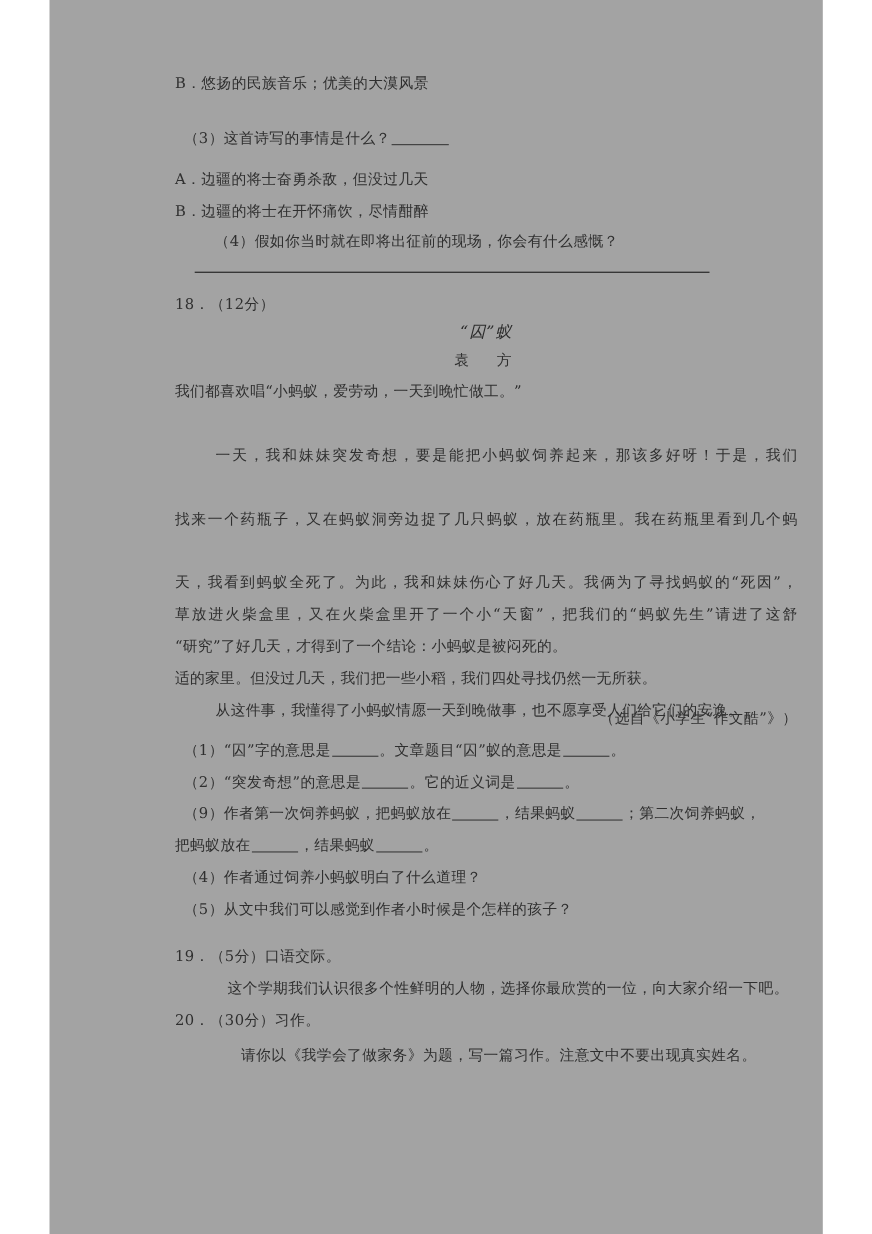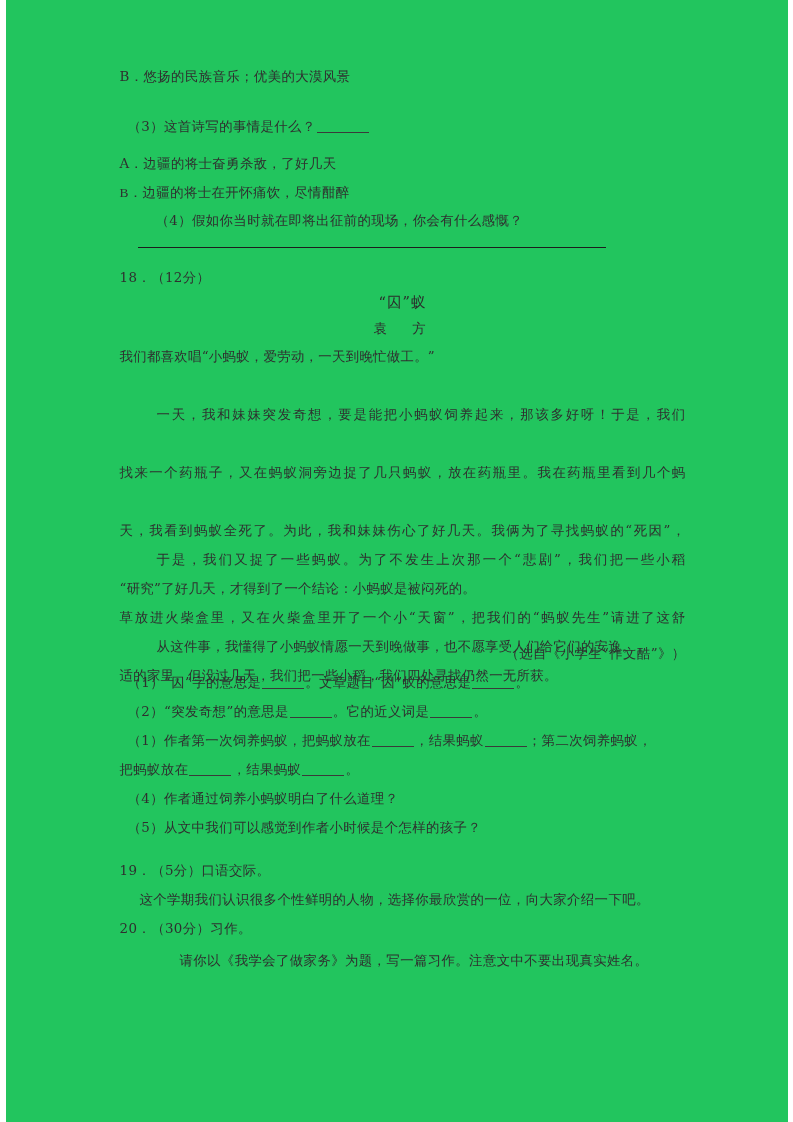--- a/index.html
+++ b/index.html
@@ -2,23 +2,23 @@
 <html><head>
 <meta charset="utf-8">
 <style>
   html, body {
     margin: 0;
     padding: 0;
     background: #ffffff;
   }
   .page {
     position: relative;
-    width: 782px;
+    width: 703px;
     height: 1122px;
-    background: #22c55e;
+    background: #a3a3a3;
     margin: 0 auto;
     overflow: hidden;
     font-family: "DejaVu Serif", "Liberation Serif", serif;
     color: #2b2b2b;
   }
   .content {
     position: absolute;
     left: 114px;
     top: 0;
     width: 566px;
@@ -91,20 +91,21 @@
   }
 
   
   .title {
     text-align: center;
     font-size: 14.5px;
     line-height: 28px;
     letter-spacing: 1px;
     color: #2b2b2b;
     width: 566px;
+    font-style: italic;
   }
   .author {
     text-align: center;
     font-size: 13.4px;
     line-height: 28px;
     letter-spacing: 6px;
     color: #2f2f2f;
     width: 566px;
   }
   .source {
@@ -124,23 +125,23 @@
 
 <div class="page">
   <div class="content">
 
     <div class="ln opt at" style="top:62px;">B．悠扬的民族音乐；优美的大漠风景</div>
 
     <div class="ln sub at" style="top:112px;">
       <span>（3）这首诗写的事情是什么？</span><span class="blank wide"></span>
     </div>
 
-    <div class="ln opt at" style="top:149px;">A．边疆的将士奋勇杀敌，了好几天</div>
-
-    <div class="ln opt at" style="top:178px;font-family:Liberation Serif, serif;">B．边疆的将士在开怀痛饮，尽情酣醉</div>
+    <div class="ln opt at" style="top:149px;">A．边疆的将士奋勇杀敌，但没过几天</div>
+
+    <div class="ln opt at" style="top:178px;">B．边疆的将士在开怀痛饮，尽情酣醉</div>
 
     <div class="ln sub at" style="top:206px;margin-left:28px;">（4）假如你当时就在即将出征前的现场，你会有什么感慨？</div>
 
     <div class="ln num at" style="top:263px;">18．（12分）</div>
 
     <div class="title at" style="top:288px;">“囚”蚁</div>
 
     <div class="author at" style="top:315px;">袁　方</div>
 
     <div class="at" style="top:342px;">
@@ -153,21 +154,20 @@
       <div class="para">
           <span class="jline first">一天，我和妹妹突发奇想，要是能把小蚂蚁饲养起来，那该多好呀！于是，我们</span>
           <span class="jline">找来一个药瓶子，又在蚂蚁洞旁边捉了几只蚂蚁，放在药瓶里。我在药瓶里看到几个蚂</span>
           <span class="jline">天，我看到蚂蚁全死了。为此，我和妹妹伤心了好几天。我俩为了寻找蚂蚁的“死因”，</span>
           <span class="jline last">“研究”了好几天，才得到了一个结论：小蚂蚁是被闷死的。</span>
         </div>
     </div>
 
     <div class="at" style="top:545px;">
       <div class="para">
-          <span class="jline first">于是，我们又捉了一些蚂蚁。为了不发生上次那一个“悲剧”，我们把一些小稻</span>
           <span class="jline">草放进火柴盒里，又在火柴盒里开了一个小“天窗”，把我们的“蚂蚁先生”请进了这舒</span>
           <span class="jline last">适的家里。但没过几天，我们把一些小稻，我们四处寻找仍然一无所获。</span>
         </div>
     </div>
 
     <div class="at" style="top:632px;">
       <div class="para">
           <span class="jline first last">从这件事，我懂得了小蚂蚁情愿一天到晚做事，也不愿享受人们给它们的安逸。</span>
         </div>
     </div>
@@ -176,34 +176,34 @@
 
     <div class="ln sub at" style="top:668px;">
       <span>（1）“囚”字的意思是</span><span class="blank"></span><span>。文章题目“囚”蚁的意思是</span><span class="blank"></span><span>。</span>
     </div>
 
     <div class="ln sub at" style="top:697px;">
       <span>（2）“突发奇想”的意思是</span><span class="blank"></span><span>。它的近义词是</span><span class="blank"></span><span>。</span>
     </div>
 
     <div class="ln sub at" style="top:726px;">
-      <span>（1）作者第一次饲养蚂蚁，把蚂蚁放在</span><span class="blank"></span><span>，结果蚂蚁</span><span class="blank"></span><span>；第二次饲养蚂蚁，</span>
+      <span>（9）作者第一次饲养蚂蚁，把蚂蚁放在</span><span class="blank"></span><span>，结果蚂蚁</span><span class="blank"></span><span>；第二次饲养蚂蚁，</span>
     </div>
 
     <div class="ln at" style="top:755px;">
       <span>把蚂蚁放在</span><span class="blank"></span><span>，结果蚂蚁</span><span class="blank"></span><span>。</span>
     </div>
 
     <div class="ln sub at" style="top:784px;">（4）作者通过饲养小蚂蚁明白了什么道理？</div>
 
     <div class="ln sub at" style="top:813px;">（5）从文中我们可以感觉到作者小时候是个怎样的孩子？</div>
 
     <div class="ln num at" style="top:856px;">19．（5分）口语交际。</div>
 
-    <div class="ln at" style="top:885px; padding-left:20px;">这个学期我们认识很多个性鲜明的人物，选择你最欣赏的一位，向大家介绍一下吧。</div>
+    <div class="ln at" style="top:885px; padding-left:20px;text-align:center;">这个学期我们认识很多个性鲜明的人物，选择你最欣赏的一位，向大家介绍一下吧。</div>
 
     <div class="ln num at" style="top:914px;">20．（30分）习作。</div>
 
     <div class="ln at" style="top:946px; padding-left:60px;">请你以《我学会了做家务》为题，写一篇习作。注意文中不要出现真实姓名。</div>
 
   </div>
 
   <div class="answer-rule"></div>
 </div>
 

